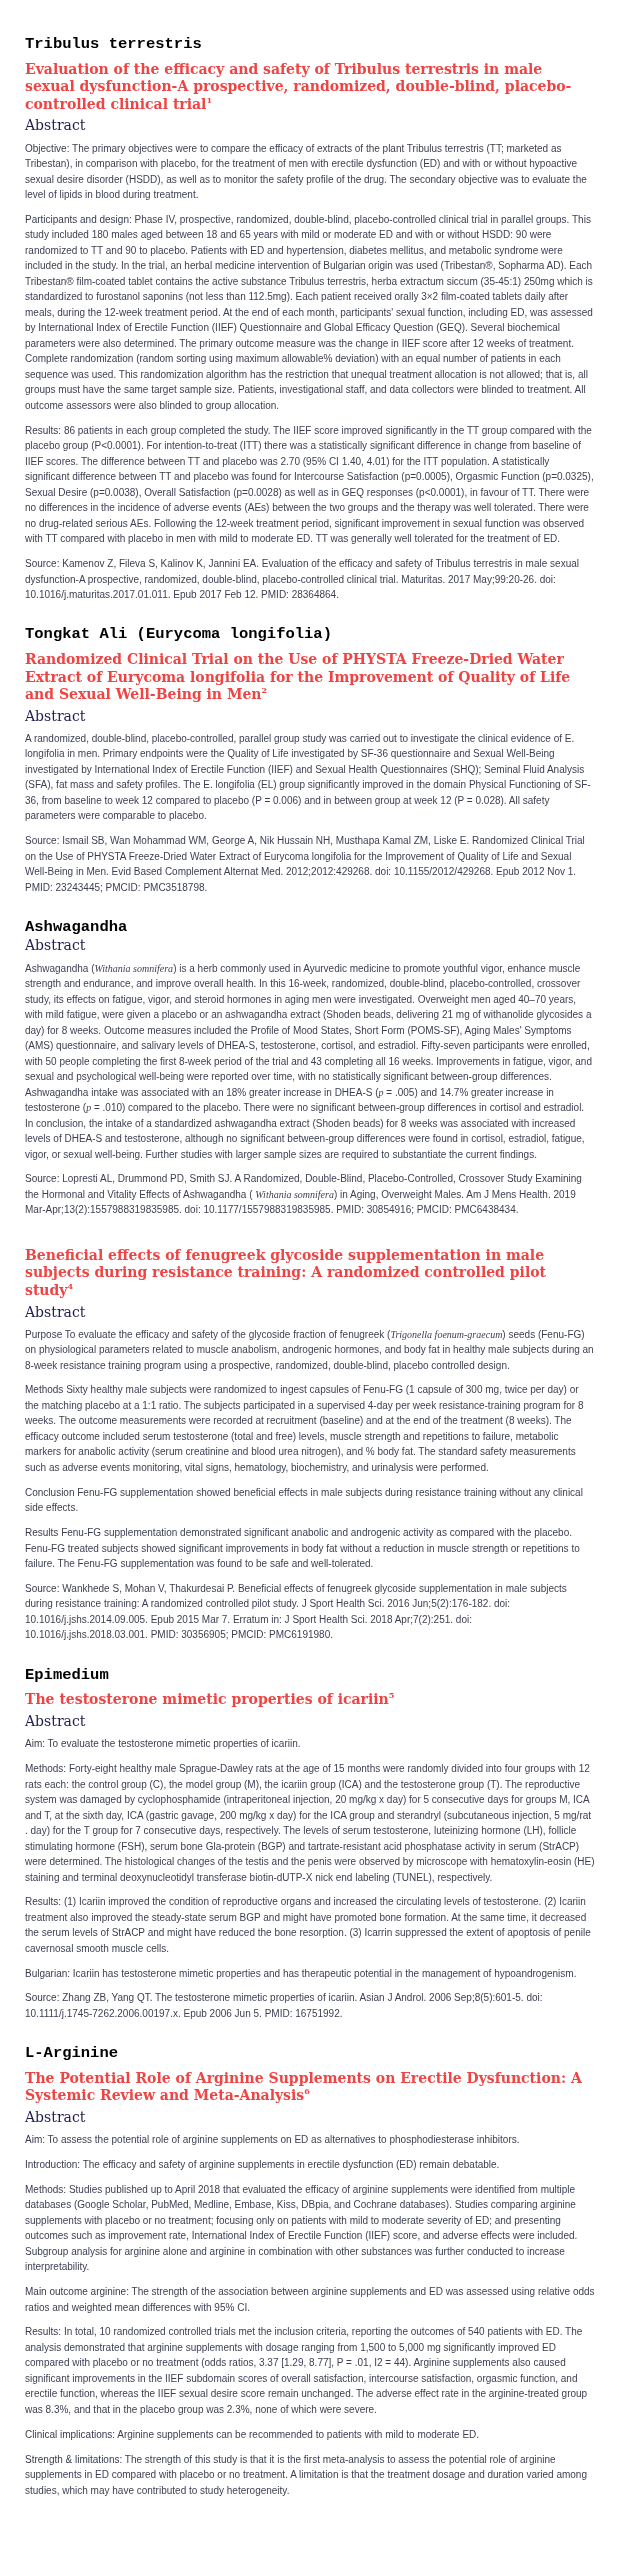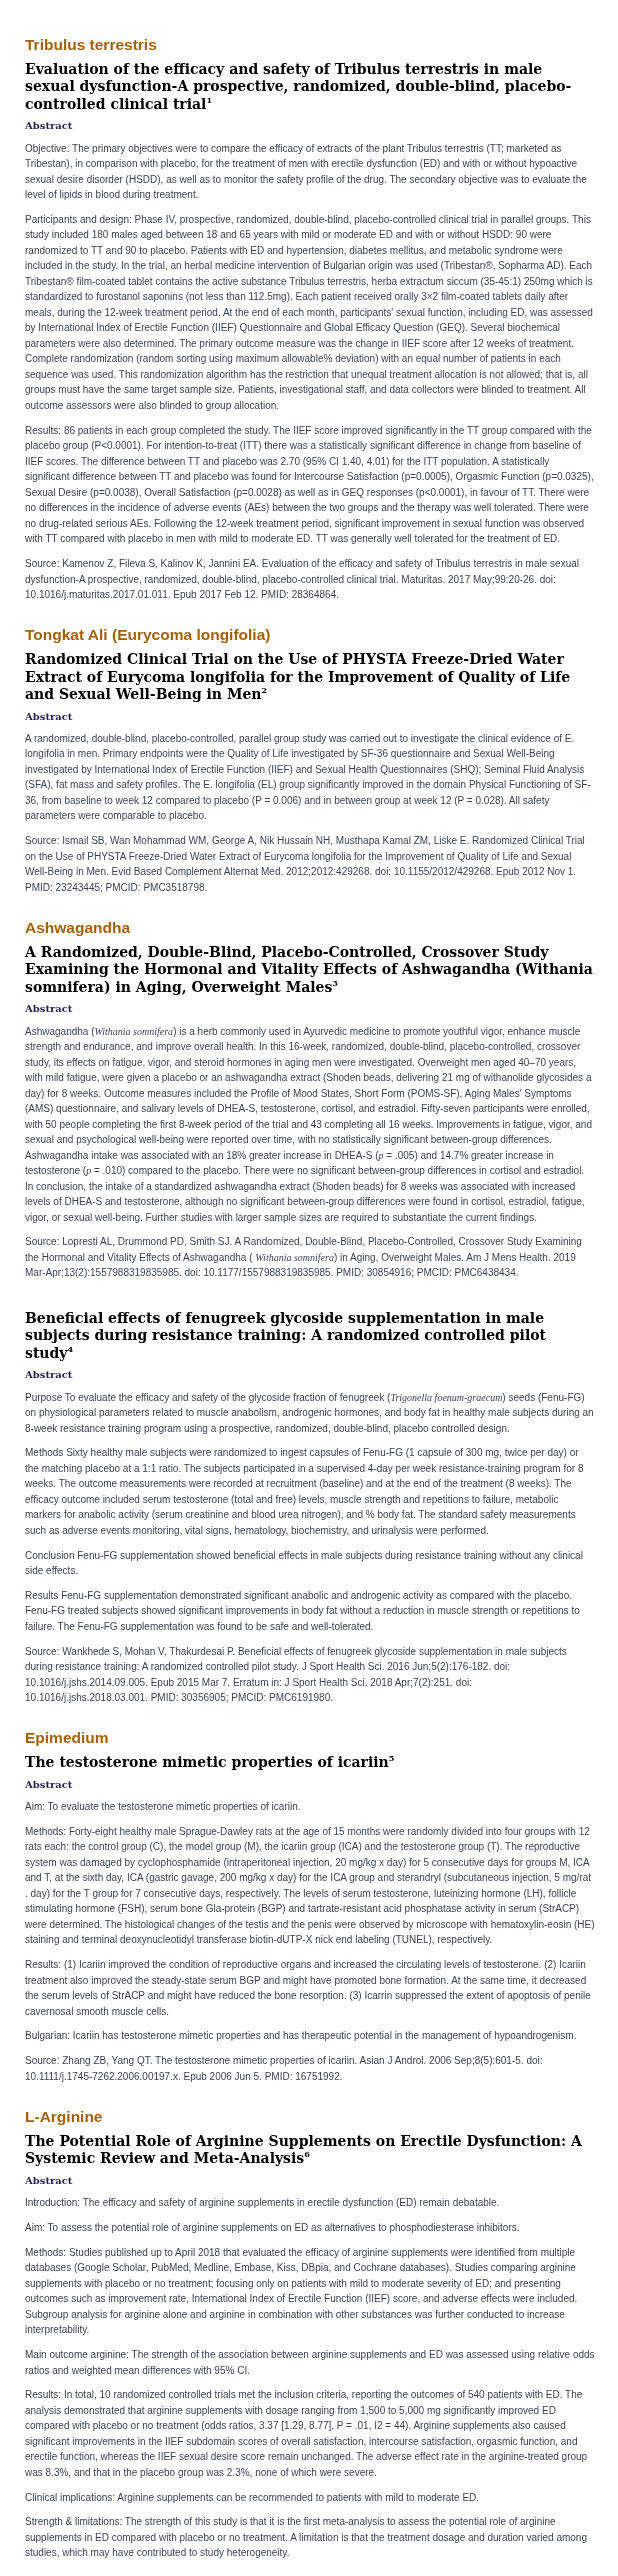--- a/index.html
+++ b/index.html
@@ -15,41 +15,41 @@
     font-family: "DejaVu Serif", "Liberation Serif", serif;
     font-size: 16px;
     line-height: 20.6px;
     font-weight: 700;
     color: #211f4f;
     margin: 0 0 6.2px 0;
     letter-spacing: 0.1px;
   }
   section.ingredient { padding-top: 13.4px; }
   h2.section-heading {
-    font-family: Liberation Sans, sans-serif;
+    font-family: Liberation Mono, monospace;
     font-size: 15.5px;
     line-height: 19.6px;
     font-weight: 700;
-    color: #a16207;
+    color: #000000;
     margin: 0 0 1px 0;
   }
   h3.study-title {
     font-family: "DejaVu Serif", "Liberation Serif", serif;
     font-size: 14px;
     line-height: 17.5px;
     font-weight: 700;
-    color: #000000;
+    color: #ef4444;
     margin: 6.2px 0 5.2px 0;
   }
   h3.study-title sup { font-size: 0.58em; line-height: 0; }
   h4.abstract-heading {
     font-family: "DejaVu Serif", "Liberation Serif", serif;
-    font-size: 10px;
+    font-size: 14px;
     line-height: 15px;
-    font-weight: 700;
+    font-weight: 400;
     color: #211f4f;
     margin: 0 0 7.2px 0;
   }
   p.body-para {
     font-size: 10px;
     line-height: 15.5px;
     margin: 0 0 9.3px 0;
   }
   p.body-para strong { font-weight: 400; color: #383b4e; }
   p.body-para em { font-style: italic; font-family: Liberation Serif, serif; }
@@ -70,21 +70,20 @@
       </section>
       <section class="ingredient">
         <h2 class="section-heading">Tongkat Ali (Eurycoma longifolia)</h2>
         <h3 class="study-title">Randomized Clinical Trial on the Use of PHYSTA Freeze-Dried Water Extract of Eurycoma longifolia for the Improvement of Quality of Life and Sexual Well-Being in Men<sup>2</sup></h3>
         <h4 class="abstract-heading">Abstract</h4>
         <p class="body-para">A randomized, double-blind, placebo-controlled, parallel group study was carried out to investigate the clinical evidence of E. longifolia in men. Primary endpoints were the Quality of Life investigated by SF-36 questionnaire and Sexual Well-Being investigated by International Index of Erectile Function (IIEF) and Sexual Health Questionnaires (SHQ); Seminal Fluid Analysis (SFA), fat mass and safety profiles. The E. longifolia (EL) group significantly improved in the domain Physical Functioning of SF-36, from baseline to week 12 compared to placebo (P = 0.006) and in between group at week 12 (P = 0.028). All safety parameters were comparable to placebo.</p>
         <p class="body-para"><strong>Source:</strong> Ismail SB, Wan Mohammad WM, George A, Nik Hussain NH, Musthapa Kamal ZM, Liske E. Randomized Clinical Trial on the Use of PHYSTA Freeze-Dried Water Extract of Eurycoma longifolia for the Improvement of Quality of Life and Sexual Well-Being in Men. Evid Based Complement Alternat Med. 2012;2012:429268. doi: 10.1155/2012/429268. Epub 2012 Nov 1. PMID: 23243445; PMCID: PMC3518798.</p>
       </section>
       <section class="ingredient">
         <h2 class="section-heading">Ashwagandha</h2>
-        <h3 class="study-title">A Randomized, Double-Blind, Placebo-Controlled, Crossover Study Examining the Hormonal and Vitality Effects of Ashwagandha (Withania somnifera) in Aging, Overweight Males<sup>3</sup></h3>
         <h4 class="abstract-heading">Abstract</h4>
         <p class="body-para">Ashwagandha (<em>Withania somnifera</em>) is a herb commonly used in Ayurvedic medicine to promote youthful vigor, enhance muscle strength and endurance, and improve overall health. In this 16-week, randomized, double-blind, placebo-controlled, crossover study, its effects on fatigue, vigor, and steroid hormones in aging men were investigated. Overweight men aged 40–70 years, with mild fatigue, were given a placebo or an ashwagandha extract (Shoden beads, delivering 21 mg of withanolide glycosides a day) for 8 weeks. Outcome measures included the Profile of Mood States, Short Form (POMS-SF), Aging Males' Symptoms (AMS) questionnaire, and salivary levels of DHEA-S, testosterone, cortisol, and estradiol. Fifty-seven participants were enrolled, with 50 people completing the first 8-week period of the trial and 43 completing all 16 weeks. Improvements in fatigue, vigor, and sexual and psychological well-being were reported over time, with no statistically significant between-group differences. Ashwagandha intake was associated with an 18% greater increase in DHEA-S (<em>p</em> = .005) and 14.7% greater increase in testosterone (<em>p</em> = .010) compared to the placebo. There were no significant between-group differences in cortisol and estradiol. In conclusion, the intake of a standardized ashwagandha extract (Shoden beads) for 8 weeks was associated with increased levels of DHEA-S and testosterone, although no significant between-group differences were found in cortisol, estradiol, fatigue, vigor, or sexual well-being. Further studies with larger sample sizes are required to substantiate the current findings.</p>
         <p class="body-para"><strong>Source:</strong> Lopresti AL, Drummond PD, Smith SJ. A Randomized, Double-Blind, Placebo-Controlled, Crossover Study Examining the Hormonal and Vitality Effects of Ashwagandha ( <em>Withania somnifera</em>) in Aging, Overweight Males. Am J Mens Health. 2019 Mar-Apr;13(2):1557988319835985. doi: 10.1177/1557988319835985. PMID: 30854916; PMCID: PMC6438434.</p>
       </section>
       <section class="ingredient">
         <h3 class="study-title">Beneficial effects of fenugreek glycoside supplementation in male subjects during resistance training: A randomized controlled pilot study<sup>4</sup></h3>
         <h4 class="abstract-heading">Abstract</h4>
         <p class="body-para"><strong>Purpose</strong> To evaluate the efficacy and safety of the glycoside fraction of fenugreek (<em>Trigonella foenum-graecum</em>) seeds (Fenu-FG) on physiological parameters related to muscle anabolism, androgenic hormones, and body fat in healthy male subjects during an 8-week resistance training program using a prospective, randomized, double-blind, placebo controlled design.</p>
         <p class="body-para"><strong>Methods</strong> Sixty healthy male subjects were randomized to ingest capsules of Fenu-FG (1 capsule of 300 mg, twice per day) or the matching placebo at a 1:1 ratio. The subjects participated in a supervised 4-day per week resistance-training program for 8 weeks. The outcome measurements were recorded at recruitment (baseline) and at the end of the treatment (8 weeks). The efficacy outcome included serum testosterone (total and free) levels, muscle strength and repetitions to failure, metabolic markers for anabolic activity (serum creatinine and blood urea nitrogen), and % body fat. The standard safety measurements such as adverse events monitoring, vital signs, hematology, biochemistry, and urinalysis were performed.</p>
         <p class="body-para"><strong>Conclusion</strong> Fenu-FG supplementation showed beneficial effects in male subjects during resistance training without any clinical side effects.</p>
@@ -98,22 +97,22 @@
         <p class="body-para"><strong>Aim:</strong> To evaluate the testosterone mimetic properties of icariin.</p>
         <p class="body-para"><strong>Methods:</strong> Forty-eight healthy male Sprague-Dawley rats at the age of 15 months were randomly divided into four groups with 12 rats each: the control group (C), the model group (M), the icariin group (ICA) and the testosterone group (T). The reproductive system was damaged by cyclophosphamide (intraperitoneal injection, 20 mg/kg x day) for 5 consecutive days for groups M, ICA and T, at the sixth day, ICA (gastric gavage, 200 mg/kg x day) for the ICA group and sterandryl (subcutaneous injection, 5 mg/rat . day) for the T group for 7 consecutive days, respectively. The levels of serum testosterone, luteinizing hormone (LH), follicle stimulating hormone (FSH), serum bone Gla-protein (BGP) and tartrate-resistant acid phosphatase activity in serum (StrACP) were determined. The histological changes of the testis and the penis were observed by microscope with hematoxylin-eosin (HE) staining and terminal deoxynucleotidyl transferase biotin-dUTP-X nick end labeling (TUNEL), respectively.</p>
         <p class="body-para"><strong>Results:</strong> (1) Icariin improved the condition of reproductive organs and increased the circulating levels of testosterone. (2) Icariin treatment also improved the steady-state serum BGP and might have promoted bone formation. At the same time, it decreased the serum levels of StrACP and might have reduced the bone resorption. (3) Icarrin suppressed the extent of apoptosis of penile cavernosal smooth muscle cells.</p>
         <p class="body-para"><strong>Bulgarian:</strong> Icariin has testosterone mimetic properties and has therapeutic potential in the management of hypoandrogenism.</p>
         <p class="body-para"><strong>Source:</strong> Zhang ZB, Yang QT. The testosterone mimetic properties of icariin. Asian J Androl. 2006 Sep;8(5):601-5. doi: 10.1111/j.1745-7262.2006.00197.x. Epub 2006 Jun 5. PMID: 16751992.</p>
       </section>
       <section class="ingredient">
         <h2 class="section-heading">L-Arginine</h2>
         <h3 class="study-title">The Potential Role of Arginine Supplements on Erectile Dysfunction: A Systemic Review and Meta-Analysis<sup>6</sup></h3>
         <h4 class="abstract-heading">Abstract</h4>
+        <p class="body-para"><strong>Aim:</strong> To assess the potential role of arginine supplements on ED as alternatives to phosphodiesterase inhibitors.</p>
         <p class="body-para"><strong>Introduction:</strong> The efficacy and safety of arginine supplements in erectile dysfunction (ED) remain debatable.</p>
-        <p class="body-para"><strong>Aim:</strong> To assess the potential role of arginine supplements on ED as alternatives to phosphodiesterase inhibitors.</p>
         <p class="body-para"><strong>Methods:</strong> Studies published up to April 2018 that evaluated the efficacy of arginine supplements were identified from multiple databases (Google Scholar, PubMed, Medline, Embase, Kiss, DBpia, and Cochrane databases). Studies comparing arginine supplements with placebo or no treatment; focusing only on patients with mild to moderate severity of ED; and presenting outcomes such as improvement rate, International Index of Erectile Function (IIEF) score, and adverse effects were included. Subgroup analysis for arginine alone and arginine in combination with other substances was further conducted to increase interpretability.</p>
         <p class="body-para"><strong>Main outcome arginine:</strong> The strength of the association between arginine supplements and ED was assessed using relative odds ratios and weighted mean differences with 95% CI.</p>
         <p class="body-para"><strong>Results:</strong> In total, 10 randomized controlled trials met the inclusion criteria, reporting the outcomes of 540 patients with ED. The analysis demonstrated that arginine supplements with dosage ranging from 1,500 to 5,000 mg significantly improved ED compared with placebo or no treatment (odds ratios, 3.37 [1.29, 8.77], P = .01, I2 = 44). Arginine supplements also caused significant improvements in the IIEF subdomain scores of overall satisfaction, intercourse satisfaction, orgasmic function, and erectile function, whereas the IIEF sexual desire score remain unchanged. The adverse effect rate in the arginine-treated group was 8.3%, and that in the placebo group was 2.3%, none of which were severe.</p>
         <p class="body-para"><strong>Clinical implications:</strong> Arginine supplements can be recommended to patients with mild to moderate ED.</p>
         <p class="body-para"><strong>Strength &amp; limitations:</strong> The strength of this study is that it is the first meta-analysis to assess the potential role of arginine supplements in ED compared with placebo or no treatment. A limitation is that the treatment dosage and duration varied among studies, which may have contributed to study heterogeneity.</p>
       </section>
     </div>
 
 </main>
 

